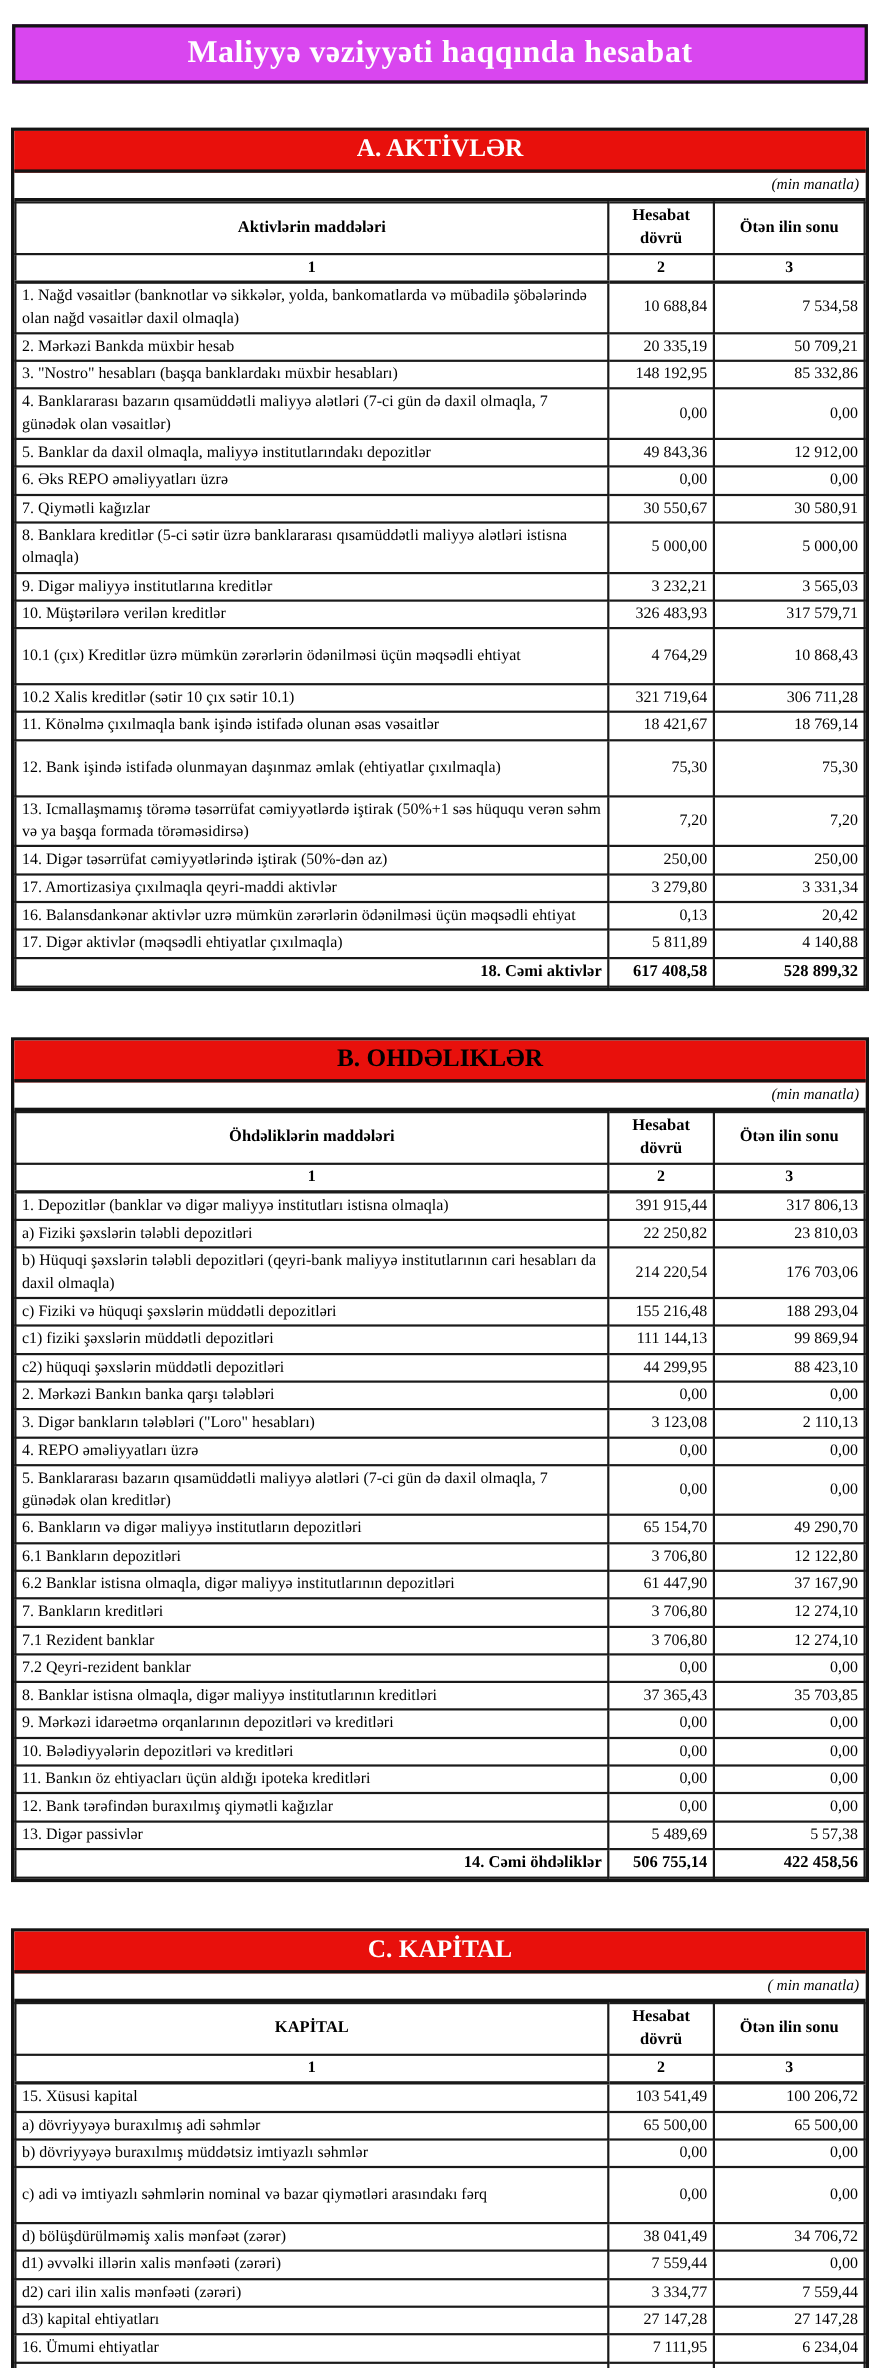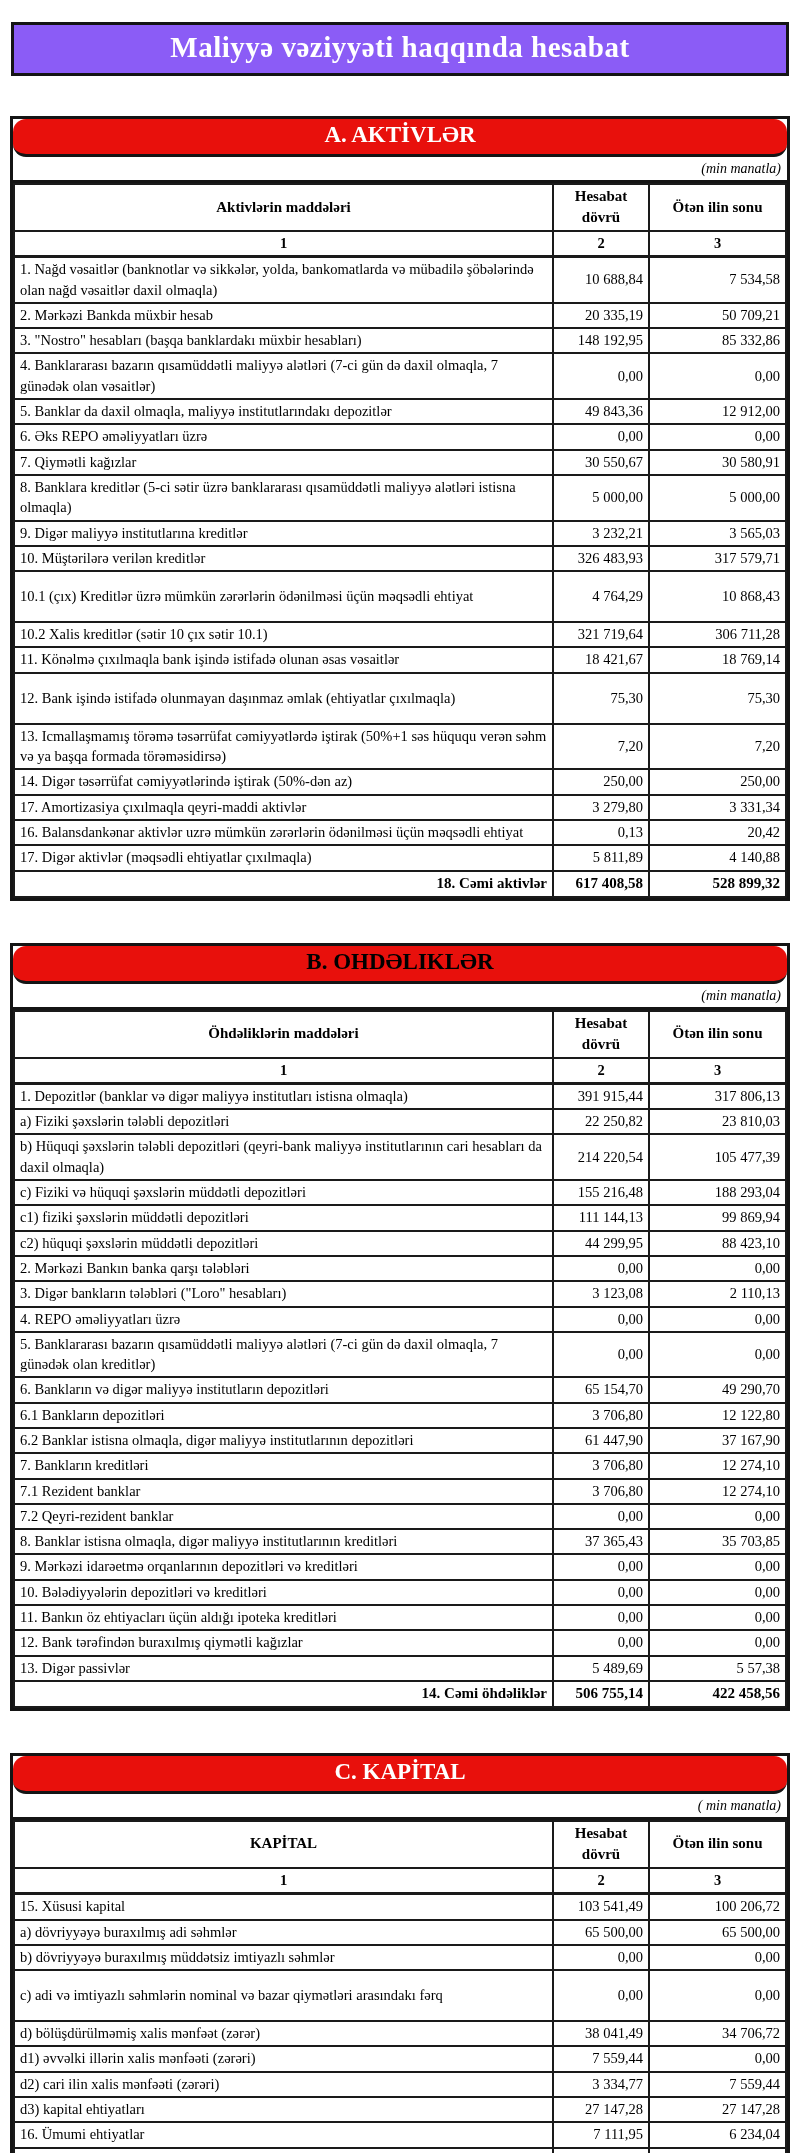--- a/index.html
+++ b/index.html
@@ -24,21 +24,20 @@
 
   .sec { border:3px solid #141414; margin:0 1px 42px 1px; background:#fff; }
   .sec-bar {
     background:#e8100c;
     color:#fff;
     font-weight:bold;
     font-size:23px;
     text-align:center;
     padding:3px 0 6px 0;
     border-bottom:3px solid #141414;
-    border-radius:13px;
   }
   .sec-note {
     text-align:right;
     font-style:italic;
     font-size:14px;
     padding:4px 6px 3px 6px;
     border-bottom:3px solid #141414;
   }
 
   table.fin { width:100%; border-collapse:collapse; table-layout:fixed; }
@@ -55,21 +54,21 @@
   td.val { text-align:right; vertical-align:top; white-space:nowrap; }
   tr.bold td { font-weight:bold; font-size:15px;text-align:right; }
   tr.tall td { height:46px; }
   td.ind1 { padding-left:30px; }
   td.ind2 { padding-left:58px; }
 </style>
 </head>
 <body>
 
 <div class="page">
-  <div class="main-title" style="background-color: #8b5cf6; color: rgb(255, 255, 255);">Maliyyə vəziyyəti haqqında hesabat</div>
+  <div class="main-title" style="background-color: #d946ef; color: rgb(255, 255, 255);">Maliyyə vəziyyəti haqqında hesabat</div>
   <div id="sections">
       <div class="sec">
         <div class="sec-bar" style="background-color: rgb(232, 16, 12); color: rgb(255, 255, 255);">A. AKTİVLƏR</div>
         <div class="sec-note">(min manatla)</div>
         <table class="fin">
           <colgroup>
             <col>
             <col style="width: 96px;">
             <col style="width: 137px;">
           </colgroup>
@@ -213,21 +212,21 @@
               <td class="val">317 806,13</td>
             </tr>
             <tr>
               <td class="ind1">a)  Fiziki şəxslərin tələbli depozitləri</td>
               <td class="val">22 250,82</td>
               <td class="val">23 810,03</td>
             </tr>
             <tr>
               <td class="ind1">b) Hüquqi şəxslərin tələbli depozitləri (qeyri-bank maliyyə institutlarının cari hesabları da daxil olmaqla)</td>
               <td class="val">214 220,54</td>
-              <td class="val">105 477,39</td>
+              <td class="val">176 703,06</td>
             </tr>
             <tr>
               <td class="ind1">c) Fiziki və hüquqi şəxslərin müddətli depozitləri</td>
               <td class="val">155 216,48</td>
               <td class="val">188 293,04</td>
             </tr>
             <tr>
               <td class="ind2">c1) fiziki şəxslərin müddətli depozitləri</td>
               <td class="val">111 144,13</td>
               <td class="val">99 869,94</td>

